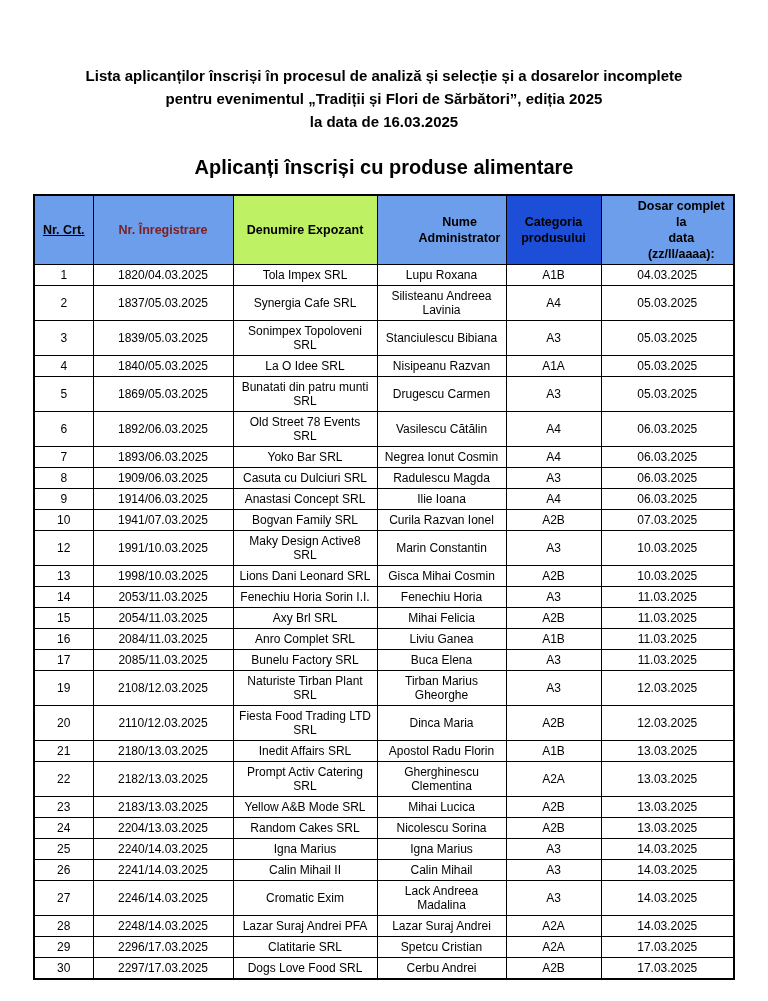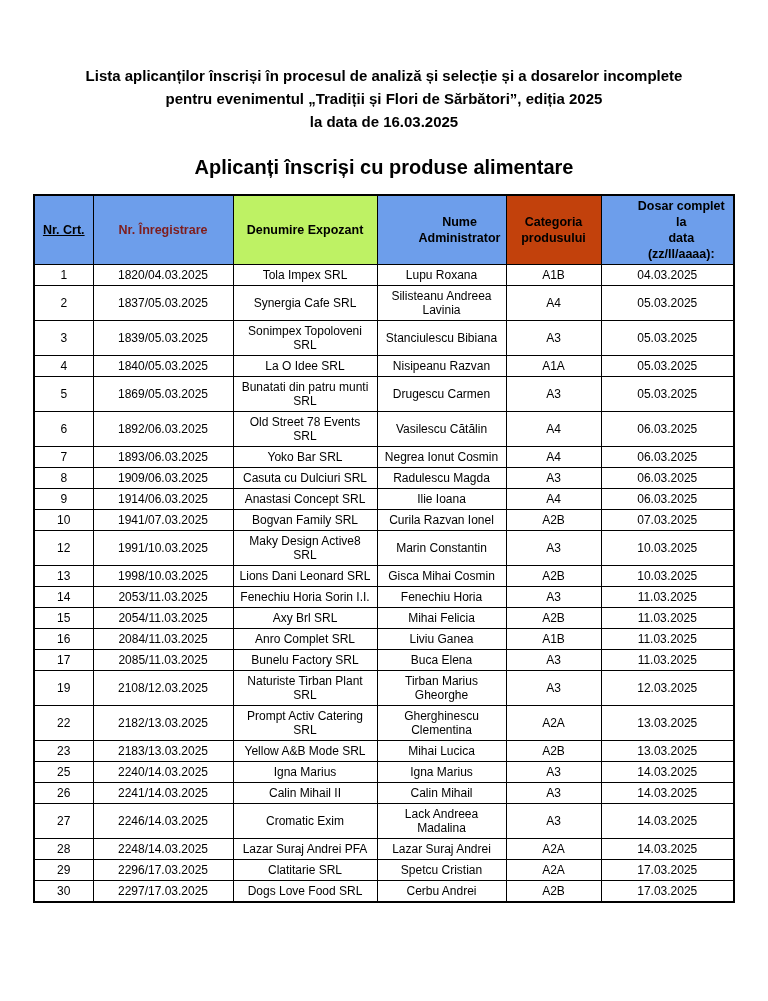--- a/index.html
+++ b/index.html
@@ -88,21 +88,21 @@
         <col style="width: 95px;">
         <col style="width: 133px;">
       </colgroup>
     <thead>
       <tr>
           <th style="background: rgb(109, 158, 235); color: #000000; text-decoration: underline;">Nr. Crt.</th>
           <th style="background: rgb(109, 158, 235); color: #7f1d1d;">Nr. Înregistrare</th>
           <th style="background: #bef264; color: rgb(0, 0, 0);">Denumire Expozant</th>
           <th style="background: rgb(109, 158, 235); color: rgb(0, 0, 0); padding-left: 40px;">Nume
 Administrator</th>
-          <th style="background: #c2410c; color: rgb(0, 0, 0);">Categoria
+          <th style="background: #1d4ed8; color: rgb(0, 0, 0);">Categoria
 produsului</th>
           <th style="background: rgb(109, 158, 235); color: rgb(0, 0, 0); padding-left: 32px;">Dosar complet la
 data
 (zz/ll/aaaa):</th>
         </tr>
     </thead>
     <tbody>
         <tr>
           <td>1</td>
           <td>1820/04.03.2025</td>
@@ -233,36 +233,60 @@
         </tr>
         <tr>
           <td>19</td>
           <td>2108/12.03.2025</td>
           <td>Naturiste Tirban Plant SRL</td>
           <td>Tirban Marius Gheorghe</td>
           <td>A3</td>
           <td>12.03.2025</td>
         </tr>
         <tr>
+          <td>20</td>
+          <td>2110/12.03.2025</td>
+          <td>Fiesta Food Trading LTD SRL</td>
+          <td>Dinca Maria</td>
+          <td>A2B</td>
+          <td>12.03.2025</td>
+        </tr>
+        <tr>
+          <td>21</td>
+          <td>2180/13.03.2025</td>
+          <td>Inedit Affairs SRL</td>
+          <td>Apostol Radu Florin</td>
+          <td>A1B</td>
+          <td>13.03.2025</td>
+        </tr>
+        <tr>
           <td>22</td>
           <td>2182/13.03.2025</td>
           <td>Prompt Activ Catering SRL</td>
           <td>Gherghinescu Clementina</td>
           <td>A2A</td>
           <td>13.03.2025</td>
         </tr>
         <tr>
           <td>23</td>
           <td>2183/13.03.2025</td>
           <td>Yellow A&amp;B Mode SRL</td>
           <td>Mihai Lucica</td>
           <td>A2B</td>
           <td>13.03.2025</td>
         </tr>
         <tr>
+          <td>24</td>
+          <td>2204/13.03.2025</td>
+          <td>Random Cakes SRL</td>
+          <td>Nicolescu Sorina</td>
+          <td>A2B</td>
+          <td>13.03.2025</td>
+        </tr>
+        <tr>
           <td>25</td>
           <td>2240/14.03.2025</td>
           <td>Igna Marius</td>
           <td>Igna Marius</td>
           <td>A3</td>
           <td>14.03.2025</td>
         </tr>
         <tr>
           <td>26</td>
           <td>2241/14.03.2025</td>

